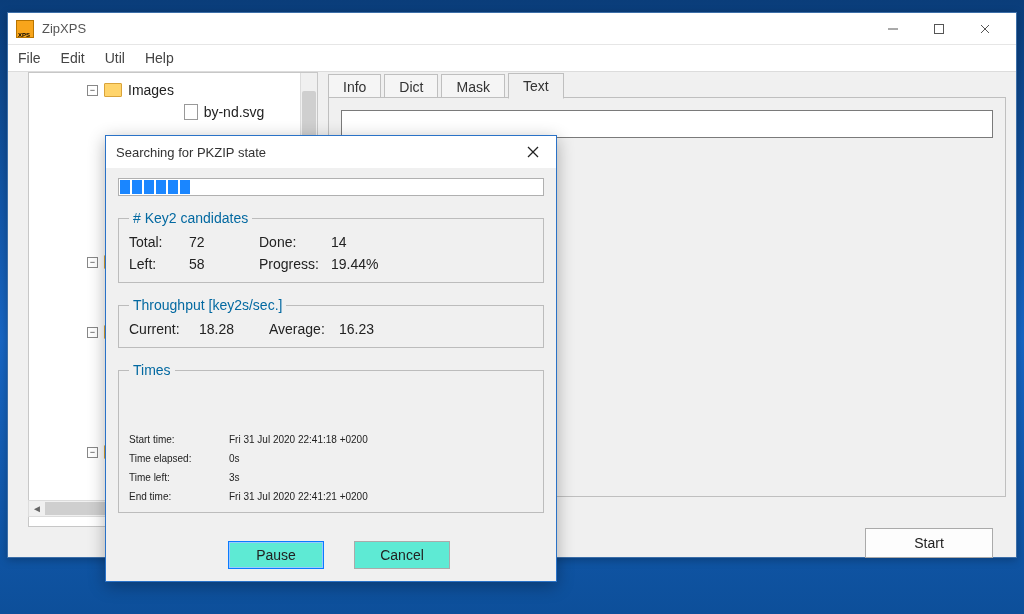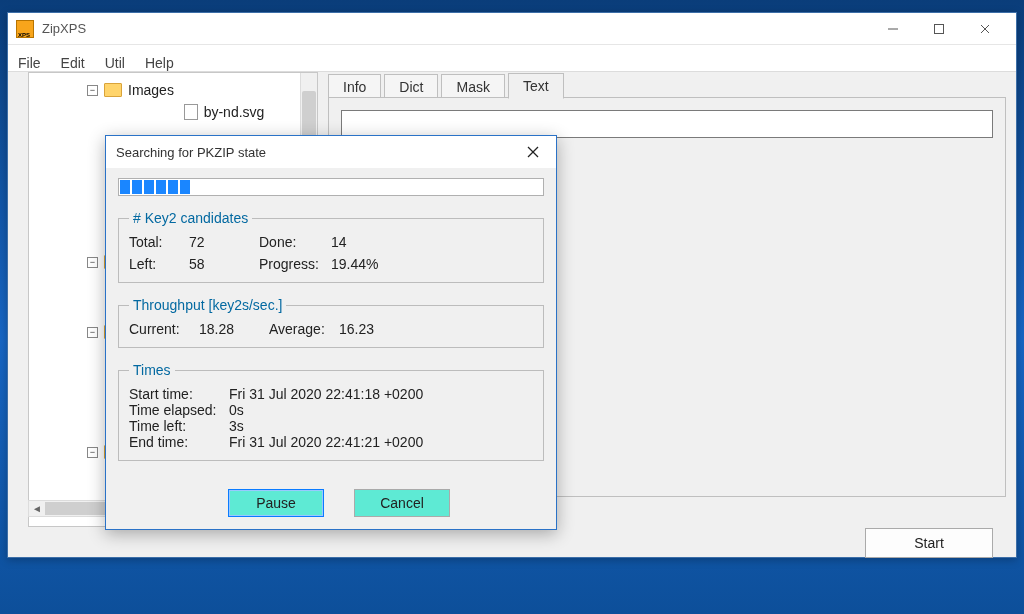--- a/index.html
+++ b/index.html
@@ -65,21 +65,21 @@
     display: inline-flex;
     align-items: center;
     justify-content: center;
     color: #666;
     font-size: 14px;
   }
   .menubar {
     height: 26px;
     padding: 0 10px;
     display: flex;
-    align-items: flex-end;
+    align-items: center;
     gap: 20px;
     background: #fff;
     color: #444;
     font-size: 14px;
   }
   .menubar span { cursor: default; }
   .content {
     flex: 1;
     background: #f0f0f0;
     position: relative;
@@ -302,21 +302,23 @@
     font-size: 14px;
   }
   .tput-grid {
     display: grid;
     grid-template-columns: 70px 70px 70px auto;
     font-size: 14px;
   }
   .times-grid {
     display: grid;
     grid-template-columns: 100px auto;
-    font-size: 14px;
+    row-gap: 8px;
+    font-size: 10px;
+    margin-top: 48px;
   }
   .dlg-buttons {
     display: flex;
     justify-content: center;
     gap: 14px;
     padding: 0 12px 12px 12px;
   }
   .btn {
     width: 96px;
     height: 28px;

